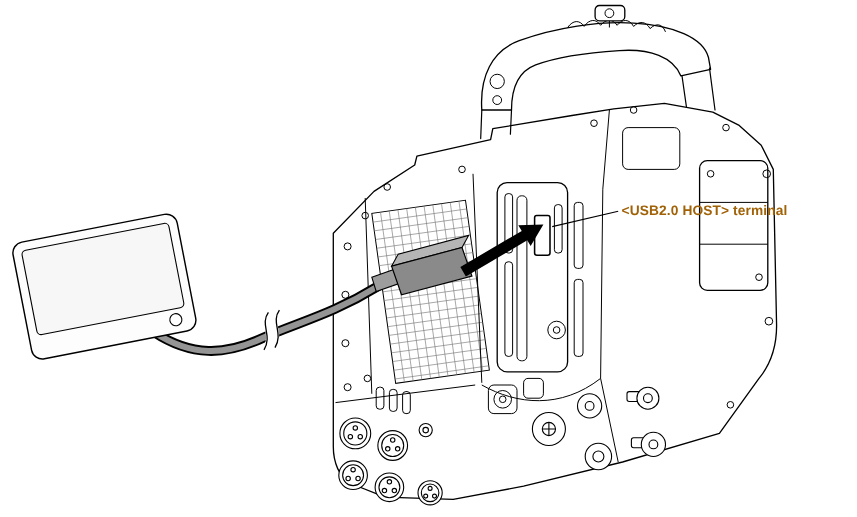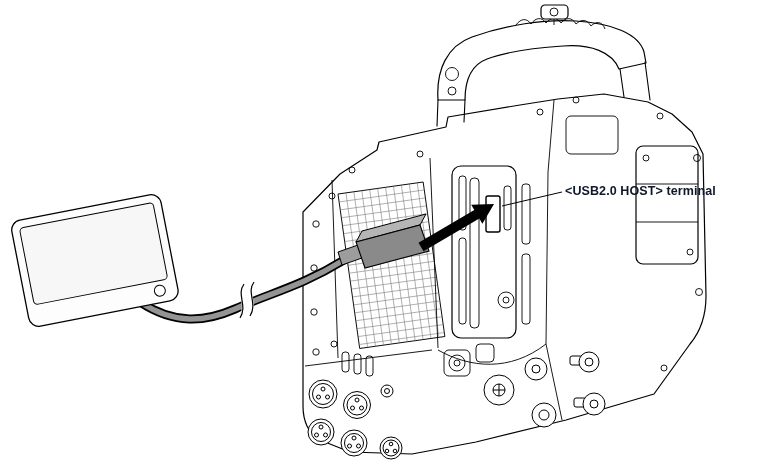--- a/index.html
+++ b/index.html
@@ -11,21 +11,21 @@
     overflow: hidden;
     font-family: "Liberation Sans", sans-serif;
   }
   .canvas svg { position: absolute; left: 0; top: 0; }
   .callout-label {
     position: absolute;
     left: 565px;
     top: 184px;
     font-size: 12.5px;
     font-weight: bold;
-    color: #0f172a;
+    color: #a16207;
     white-space: nowrap;
     letter-spacing: 0.1px;
   }
   .ln  { fill: none; stroke: #000; stroke-width: 1.1; stroke-linejoin: round; stroke-linecap: round; }
   .fw  { fill: #fff; stroke: #000; stroke-width: 1.2; stroke-linejoin: round; }
   .thin{ fill: none; stroke: #000; stroke-width: 0.9; }
   .grid{ fill: none; stroke: #777; stroke-width: 0.55; }
 </style>
 </head>
 <body>

